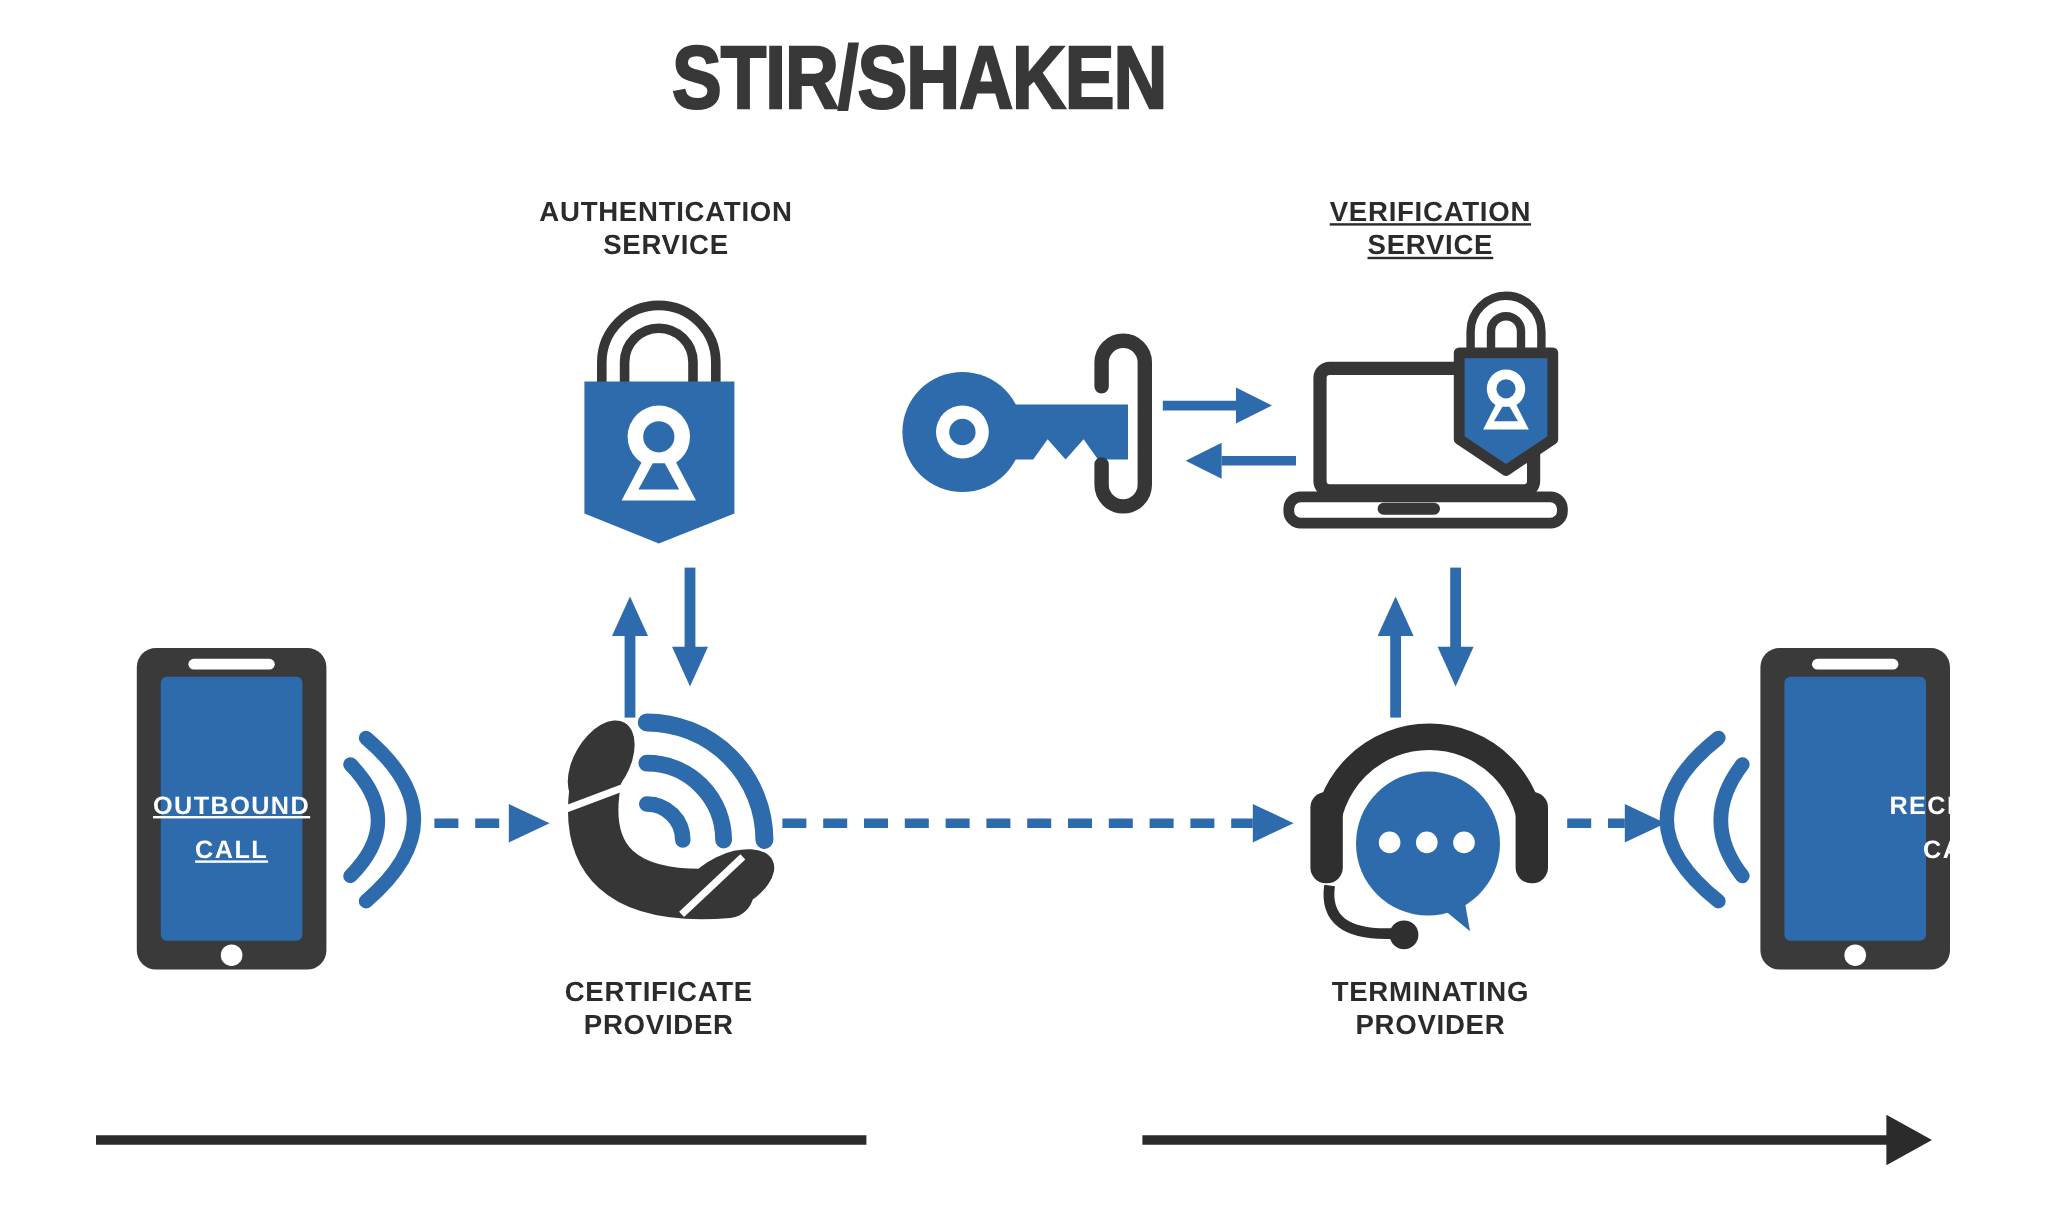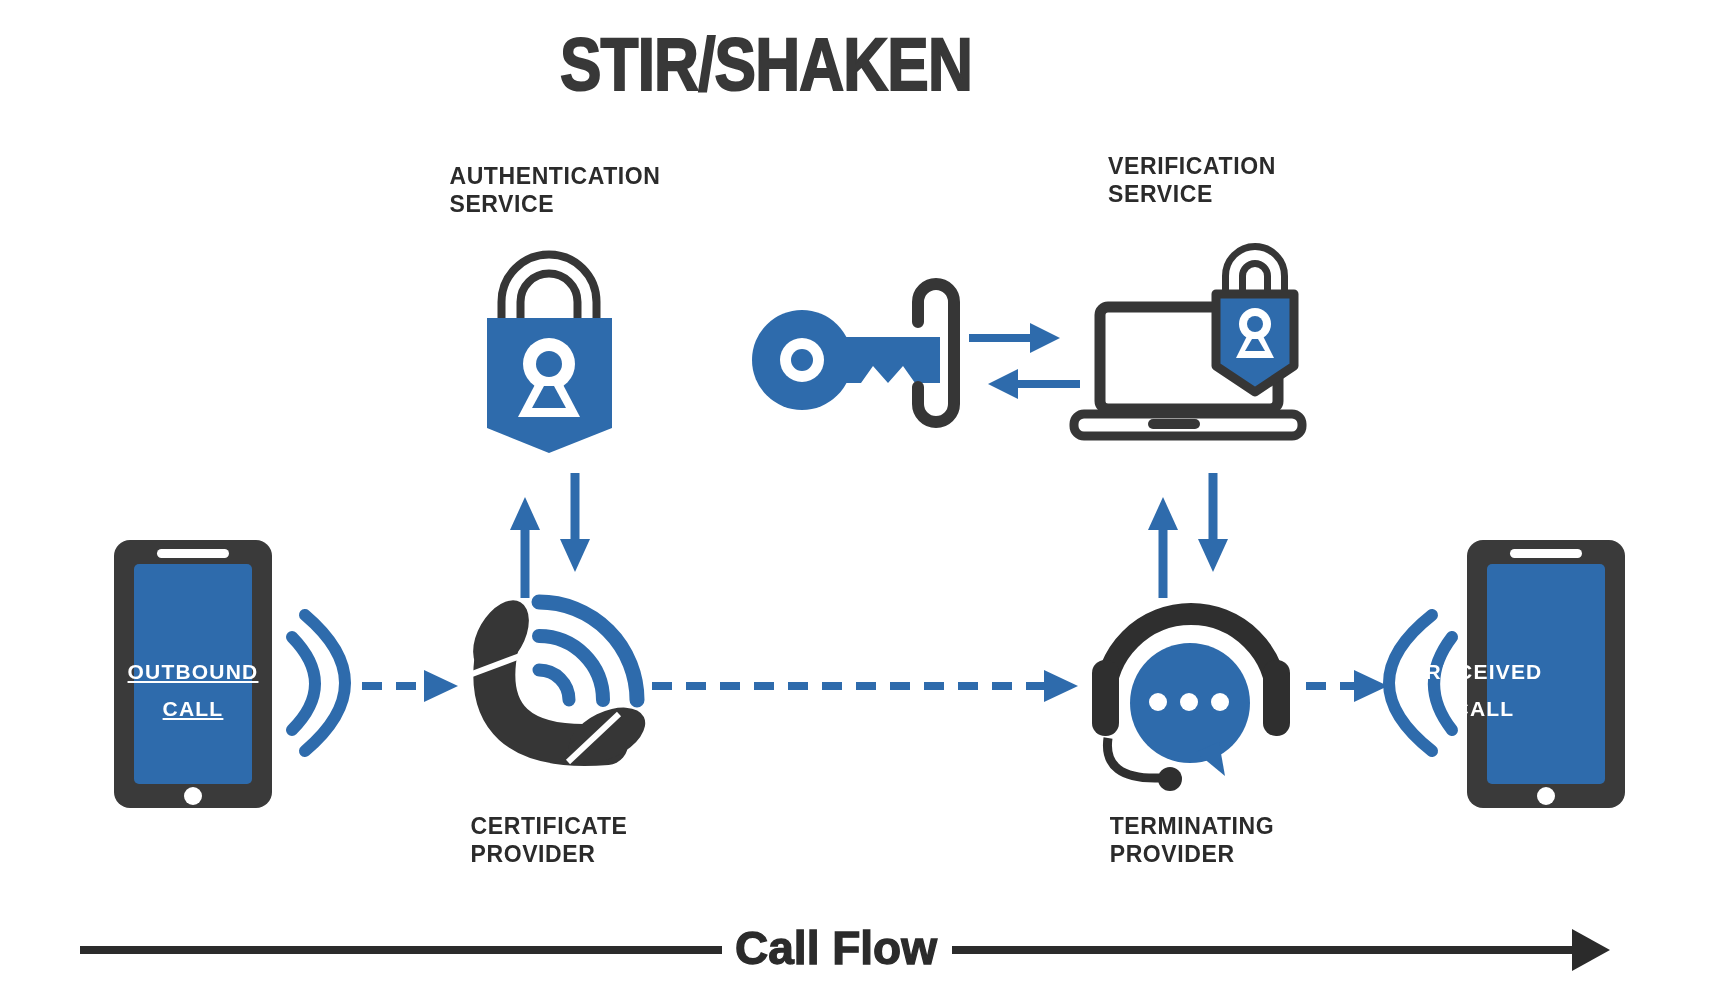--- a/index.html
+++ b/index.html
@@ -7,21 +7,21 @@
     position:relative; width:1712px; height:1006px; background:#ffffff;
     font-family:"Liberation Sans", sans-serif; overflow:hidden;margin-left:12px;
   }
   .title-wrap { position:absolute; left:754px; top:22px; transform:translateX(-50%); }
   .title-text {
     display:inline-block; transform:scaleX(0.84); transform-origin:center;
     font-size:74px; font-weight:700; color:#383838; letter-spacing:-1px;
     -webkit-text-stroke:2px #383838; white-space:nowrap;
   }
   .node-label {
-    position:absolute; transform:translateX(-50%); 
+    position:absolute; transform:translateX(-50%); text-align:center;
     font-size:23px; line-height:28px; font-weight:700; color:#2b2b2b;
     letter-spacing:0.6px; white-space:nowrap;
   }
   .screen-label {
     position:absolute; transform:translate(-50%,-50%); text-align:center;
     font-size:21px; line-height:37px; font-weight:700; color:#ffffff;
     letter-spacing:1.2px; white-space:nowrap;
   }
   .flow-label {
     position:absolute; left:824px; top:950px; transform:translate(-50%,-54%);
@@ -36,21 +36,21 @@
 <div class="canvas">
 
   <div class="title-wrap">
     <span class="title-text">STIR/SHAKEN</span>
   </div>
 
   <div class="node-label" style="left:543px; top:162px;">
     <div>AUTHENTICATION</div>
     <div>SERVICE</div>
   </div>
-  <div class="node-label" style="left:1180px; top:152px;">
+  <div class="node-label" style="left:1180px; top:162px;text-decoration:underline;">
     <div>VERIFICATION</div>
     <div>SERVICE</div>
   </div>
 
   <div class="node-label" style="left:537px; top:812px;">
     <div>CERTIFICATE</div>
     <div>PROVIDER</div>
   </div>
   <div class="node-label" style="left:1180px; top:812px;">
     <div>TERMINATING</div>
@@ -172,20 +172,19 @@
       <line x1="68" y1="950" x2="710" y2="950" stroke="#2b2b2b" stroke-width="8"></line>
       <line x1="940" y1="950" x2="1562" y2="950" stroke="#2b2b2b" stroke-width="8"></line>
       <polygon points="1560,929 1560,971 1598,950" fill="#2b2b2b"></polygon>
     </g>
   </svg>
 
   <div class="screen-label" style="left:181px; top:690px;text-decoration:underline;">
     <div>OUTBOUND</div>
     <div>CALL</div>
   </div>
-  <div class="screen-label" style="left:1472px; top:690px;">
+  <div class="screen-label" style="left:1621px; top:690px;">
     <div>RECEIVED</div>
     <div>CALL</div>
   </div>
 
-  <div class="flow-label">Call Flow</div>
 
 </div>
 
 </body></html>

